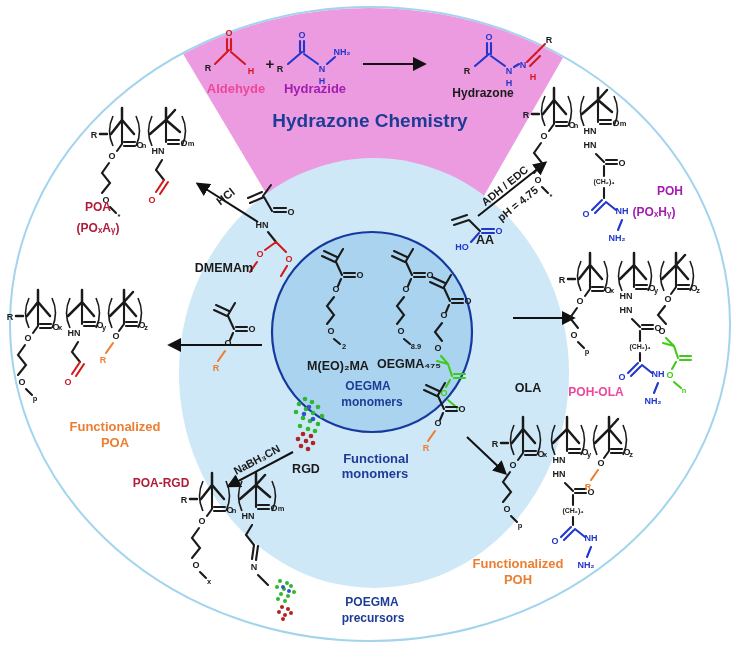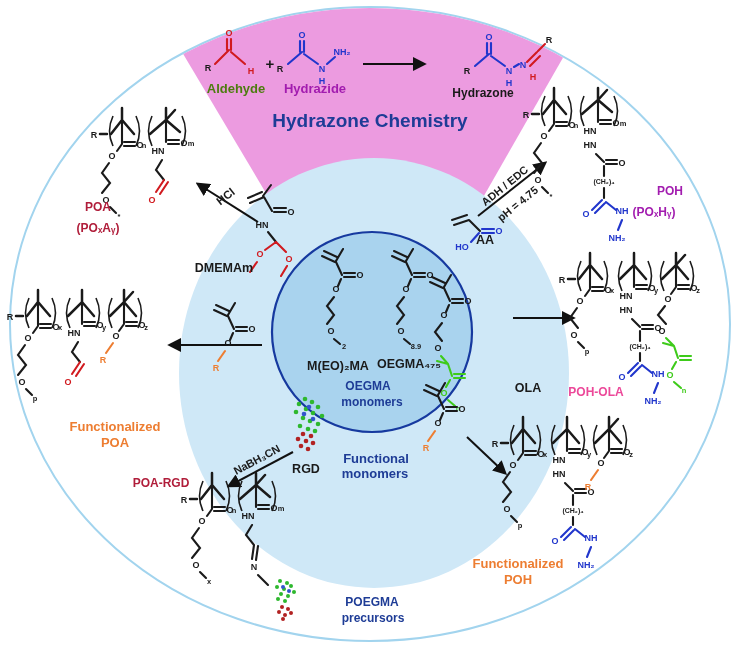--- a/index.html
+++ b/index.html
@@ -1,21 +1,21 @@
 <!DOCTYPE html>
 <html><head>
 <meta charset="utf-8">
 <style>
   html,body{margin:0;padding:0;background:#fff;}
   .stage{position:relative;width:736px;height:645px;background:#fff;overflow:hidden;
          font-family:"Liberation Sans",sans-serif;}
   .stage svg{position:absolute;left:0;top:0;}
   .lbl{position:absolute;transform:translate(-50%,-50%);font-weight:bold;white-space:nowrap;
        font-family:"Liberation Sans",sans-serif;line-height:1;}
-  .navy{color:#1e3c96;} .blue{color:#a21caf;} .red{color:#4d7c0f;} .darkred{color:#b01d3a;}
+  .navy{color:#1e3c96;} .blue{color:#a21caf;} .red{color:#ec4899;} .darkred{color:#b01d3a;}
   .orange{color:#ed7d31;margin-left:7px;} .green{color:#ec4899;} .black{color:#1a1a1a;}
   .s12{font-size:12.5px;} .s13{font-size:13px;} .s135{font-size:12px;} .s14{font-size:19px;} .s15{font-size:15px;}
   .rot38{transform:translate(-50%,-50%) rotate(-38deg);font-size:11.5px;}
   .rot39{transform:translate(-50%,-50%) rotate(-39deg);font-size:11px;}
   .rot28{transform:translate(-50%,-50%) rotate(-28deg);font-size:11px;}
   text{font-family:"Liberation Sans",sans-serif;font-weight:bold;font-size:9px;fill:#1a1a1a;text-anchor:middle;}
   text.sub{font-size:7.5px;} text.tiny{font-size:7px;}
   text.b{fill:#2136cc;} text.r{fill:#d11a1f;} text.o{fill:#ed7d31;} text.g{fill:#3ecb1a;}
   .bond{stroke:#1a1a1a;stroke-width:2.1;stroke-linecap:round;fill:none;}
   .bbone{stroke:#1a1a1a;stroke-width:2.5;stroke-linecap:round;fill:none;}

